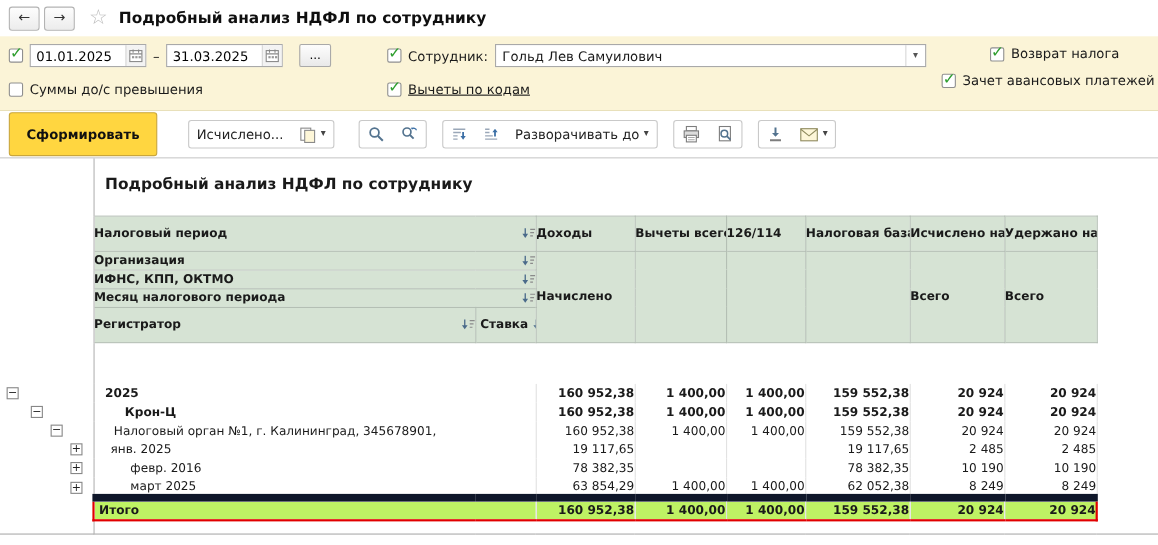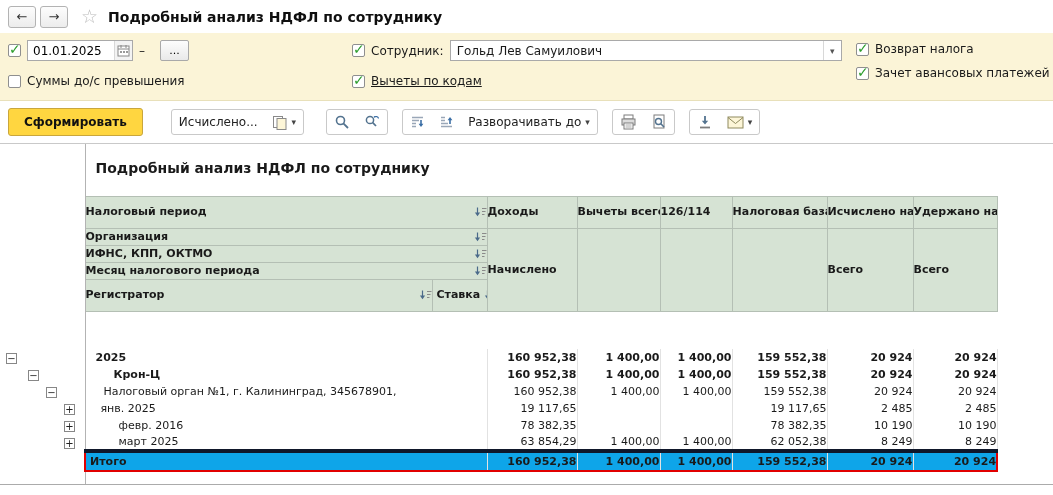--- a/index.html
+++ b/index.html
@@ -39,21 +39,21 @@
             font-size:11px; font-family:inherit; }
   .combo { width:392px; height:21px; background:#fff; border:1px solid #a9a9a9;
            display:flex; align-items:center; }
   .combo .val { flex:1; padding-left:6px; font-size:12px; white-space:nowrap; overflow:hidden; }
   .combo-arrow { flex:none; width:18px; height:100%; display:flex; align-items:center;
            justify-content:center; border-left:1px solid #d8d8d8; color:#555; font-size:9px; }
 
   
   .toolbar { position:absolute; top:101px; left:0; width:100%; height:42px; background:#fff;
              display:flex; align-items:center; padding-left:8px; }
-  .gen { height:28px; padding:0 15px; background:#FFD640; border:1px solid #C9A63C;
+  .gen { height:40px; padding:0 15px; background:#FFD640; border:1px solid #C9A63C;
          border-radius:3px; font-family:inherit; font-size:12px; font-weight:bold; color:#111; }
   .tgroup { display:flex; align-items:stretch; height:26px; border:1px solid #c9c9c9;
             border-radius:3px; background:#fff; }
   .tbtn { border:0; background:transparent; display:flex; align-items:center; gap:4px;
           padding:0 7px; font-family:inherit; font-size:12px; color:#222; }
   .caret { font-size:9px; color:#444; line-height:1; }
 
   
   .report { position:absolute; top:143px; left:0; width:1053px; border-top:1px solid #c9c9c9; }
   table.grid { border-collapse:collapse; table-layout:fixed; width:1053px; font-size:11px; }
@@ -67,22 +67,22 @@
   td.hl .wrap { display:flex; justify-content:space-between; align-items:flex-start; }
   svg.sort { flex:none; margin:2px 0 0 4px; }
   td.dl { padding:1px 4px; line-height:15px;margin-top:17px; }
   td.dn { text-align:right; padding:1px 4px; line-height:15px;
           border-left:1px solid #e2e2e2; }
   td.dn.last { border-right:1px solid #e2e2e2; }
   .b { font-weight:bold; }
   .twisty { display:inline-block; width:11px; height:11px; border:1px solid #878787;
             background:#fff; font-size:10px; line-height:9px; text-align:center;
             color:#222; vertical-align:middle; }
-  tr.total td.dl, tr.total td.dn { background:#0ea5e9; font-weight:bold;
-            border-top:4px solid #0f172a; border-bottom:2px solid #E10000; }
+  tr.total td.dl, tr.total td.dn { background:#bef264; font-weight:bold;
+            border-top:7px solid #0f172a; border-bottom:2px solid #E10000; }
   tr.total td.dl { border-left:2px solid #E10000; }
   tr.total td.dn.last { border-right:2px solid #E10000; }
   tr.filler td { border-bottom:1px solid #ababab; }
 </style>
 </head>
 <body>
 
 <div class="topbar">
   <button class="navbtn">←</button>
   <button class="navbtn">→</button>
@@ -102,33 +102,48 @@
             <path d="M4 1v3M9 1v3" stroke="#888"></path>
             <g fill="#999">
               <rect x="3" y="7" width="2" height="2"></rect>
               <rect x="6" y="7" width="2" height="2"></rect>
               <rect x="9" y="7" width="2" height="2"></rect>
             </g>
           </svg>
       </span>
     </span>
     <span class="flabel">–</span>
+    <span class="dfield">
+      <input value="31.03.2025" style="">
+      <span class="calbtn">
+        <svg width="13" height="13" viewBox="0 0 13 13">
+            <rect x="1" y="2" width="11" height="10" fill="#fff" stroke="#888"></rect>
+            <path d="M1 5h11" stroke="#888"></path>
+            <path d="M4 1v3M9 1v3" stroke="#888"></path>
+            <g fill="#999">
+              <rect x="3" y="7" width="2" height="2"></rect>
+              <rect x="6" y="7" width="2" height="2"></rect>
+              <rect x="9" y="7" width="2" height="2"></rect>
+            </g>
+          </svg>
+      </span>
+    </span>
     <button class="btn-more">...</button>
   </div>
 
   <div class="fgroup" style="left:352px; top:7px;">
     <span class="cb checked"></span>
     <span class="flabel">Сотрудник:</span>
     <span class="combo">
       <span class="val">Гольд Лев Самуилович</span>
       <span class="combo-arrow">▾</span>
     </span>
   </div>
 
-  <div class="fgroup" style="left:856px; top:9px;">
+  <div class="fgroup" style="left:900px; top:9px;">
     <span class="cb checked"></span>
     <span class="flabel">Возврат налога</span>
   </div>
 
   <div class="fgroup" style="left:8px; top:41px;text-align:right;">
     <span class="cb"></span>
     <span class="flabel">Суммы до/с превышения</span>
   </div>
 
   <div class="fgroup" style="left:352px; top:41px;text-decoration:underline;">

